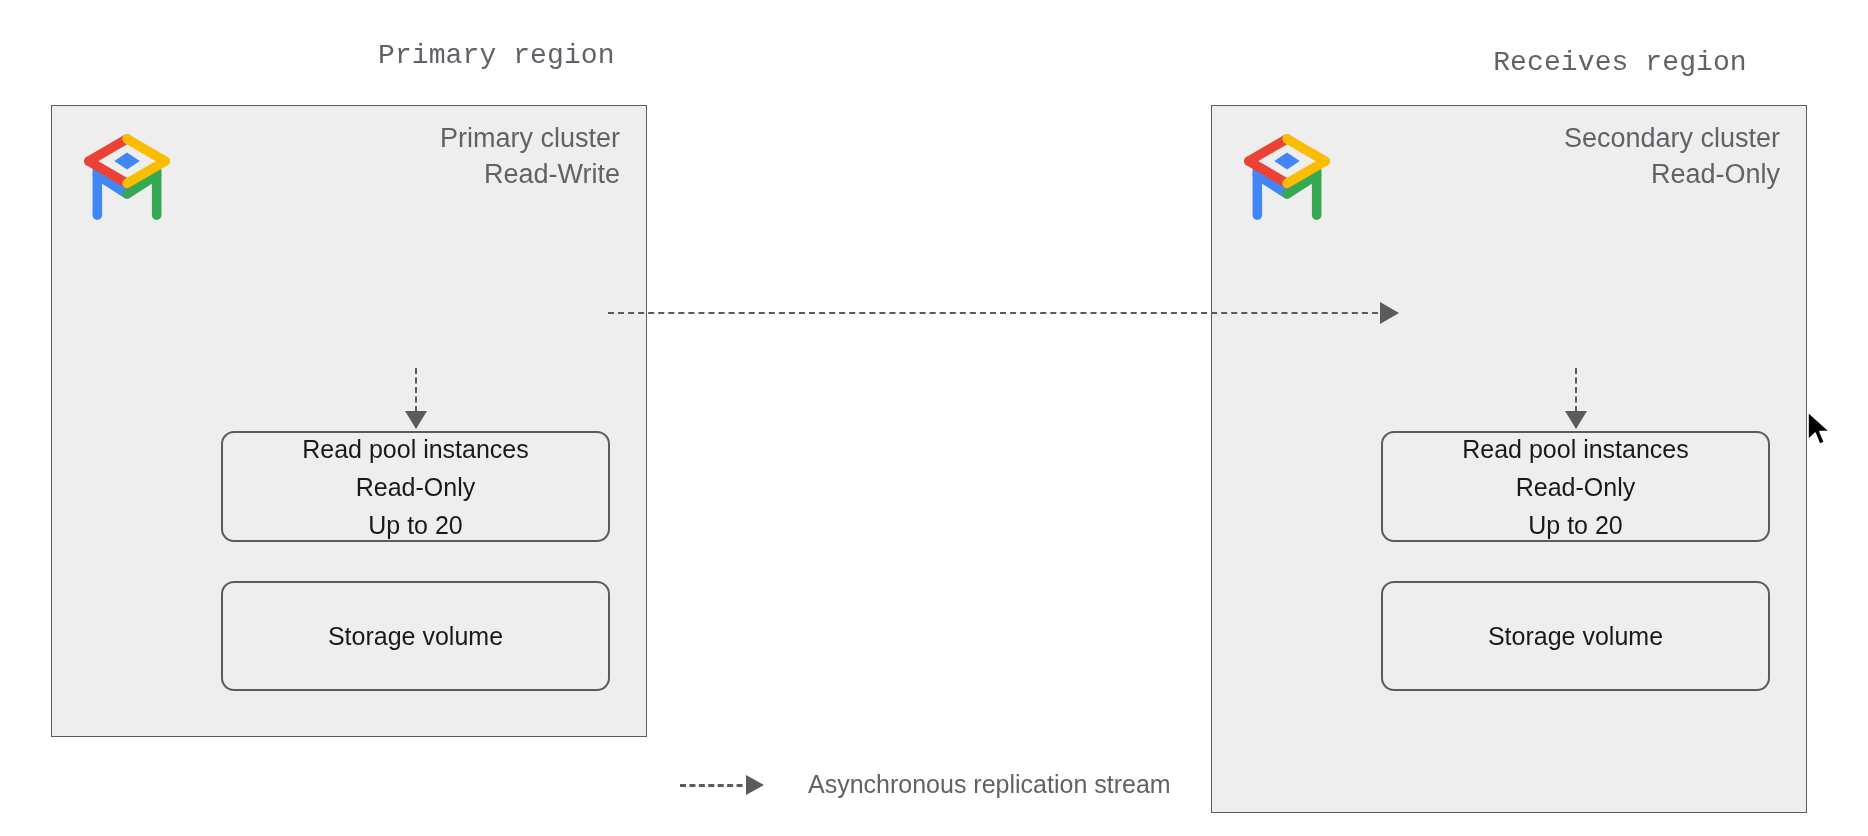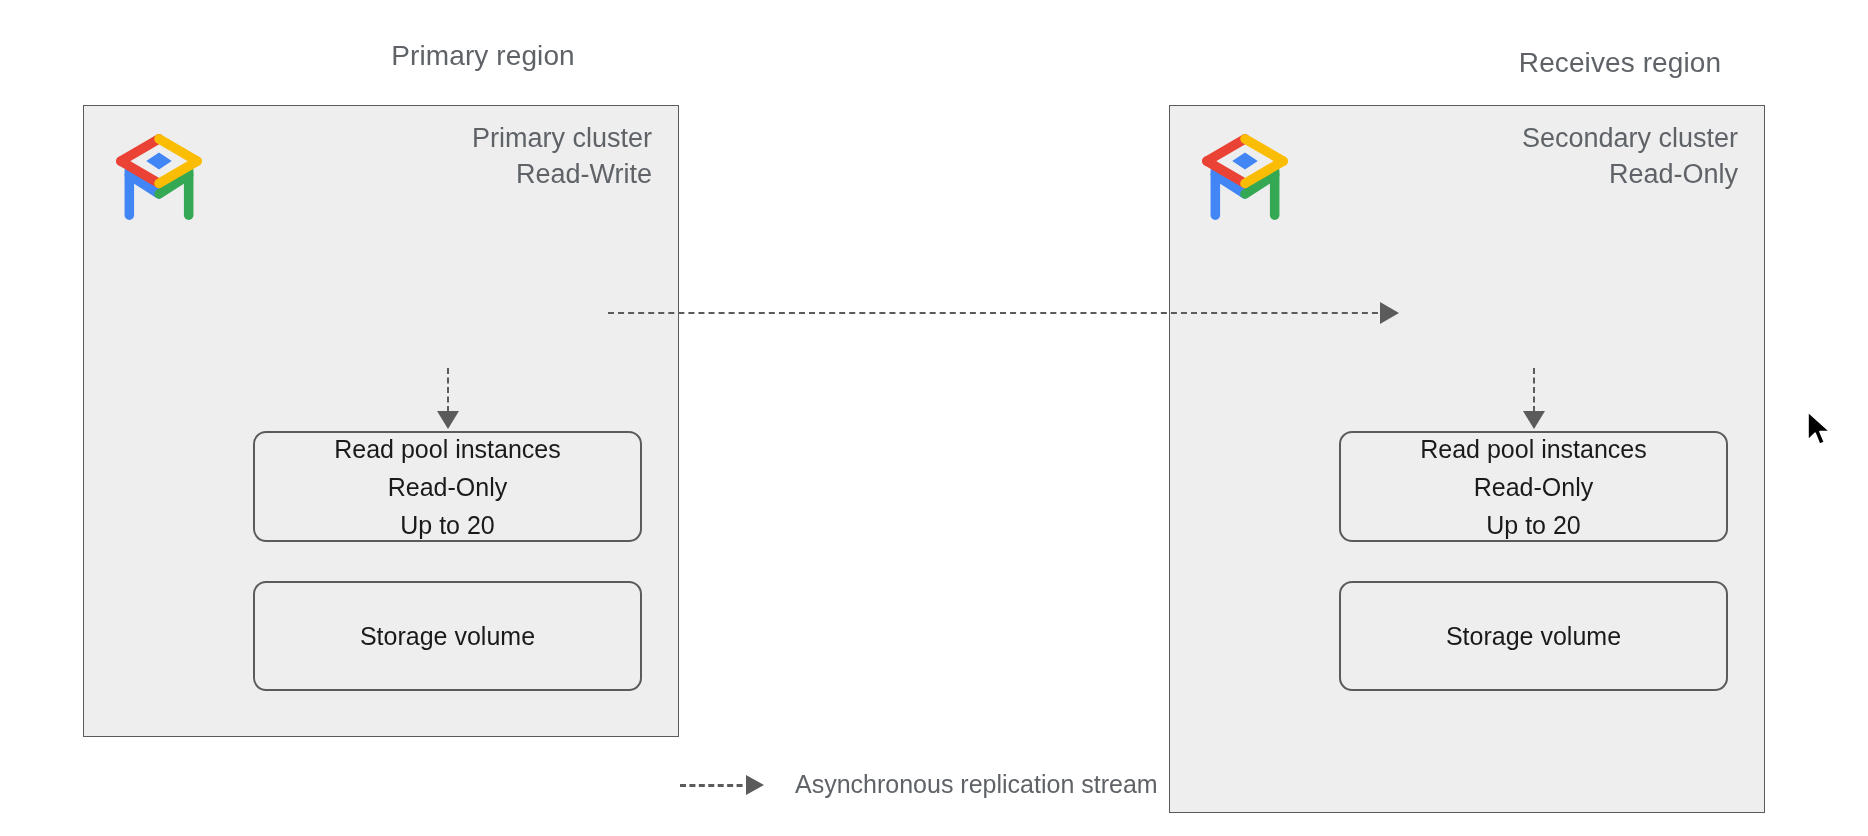--- a/index.html
+++ b/index.html
@@ -20,33 +20,34 @@
     overflow: hidden;
   }
 
   
   .region-label {
     position: absolute;
     font-size: 28px;
     color: #5f6368;
     white-space: nowrap;
     letter-spacing: 0.1px;
+    font-family: Liberation Mono, monospace;
   }
   #primary-region-label  { left: 378px; top: 40px; width: 210px; text-align: center; }
   #secondary-region-label{ left: 1490px; top: 47px; width: 260px; text-align: center; }
 
   
   .cluster {
     position: absolute;
     background: #eeeeee;
     border: 1.6px solid #5b5b5b;
     box-sizing: border-box;
   }
-  #primary-cluster   { left: 51px;   top: 105px; width: 596px; height: 632px; margin-left: 32px; }
-  #secondary-cluster { left: 1169px; top: 105px; width: 596px; height: 708px; }
+  #primary-cluster   { left: 51px;   top: 105px; width: 596px; height: 632px; }
+  #secondary-cluster { left: 1211px; top: 105px; width: 596px; height: 708px; }
 
   .cluster-title {
     position: absolute;
     right: 26px;
     top: 14px;
     font-size: 27px;
     line-height: 36px;
     color: #5f6368;
     text-align: right;
     white-space: pre-line;
@@ -121,21 +122,21 @@
     border-left: 19px solid #5b5b5b;
   }
 
   
   #legend {
     position: absolute;
     left: 680px;
     top: 770px;
     display: flex;
     align-items: center;
-    gap: 19px;
+    gap: 32px;
   }
   #legend-swatch {
     position: relative;
     width: 96px;
     height: 20px;
   }
   #legend-dash {
     position: absolute;
     left: 0; top: 9px;
     width: 72px;

